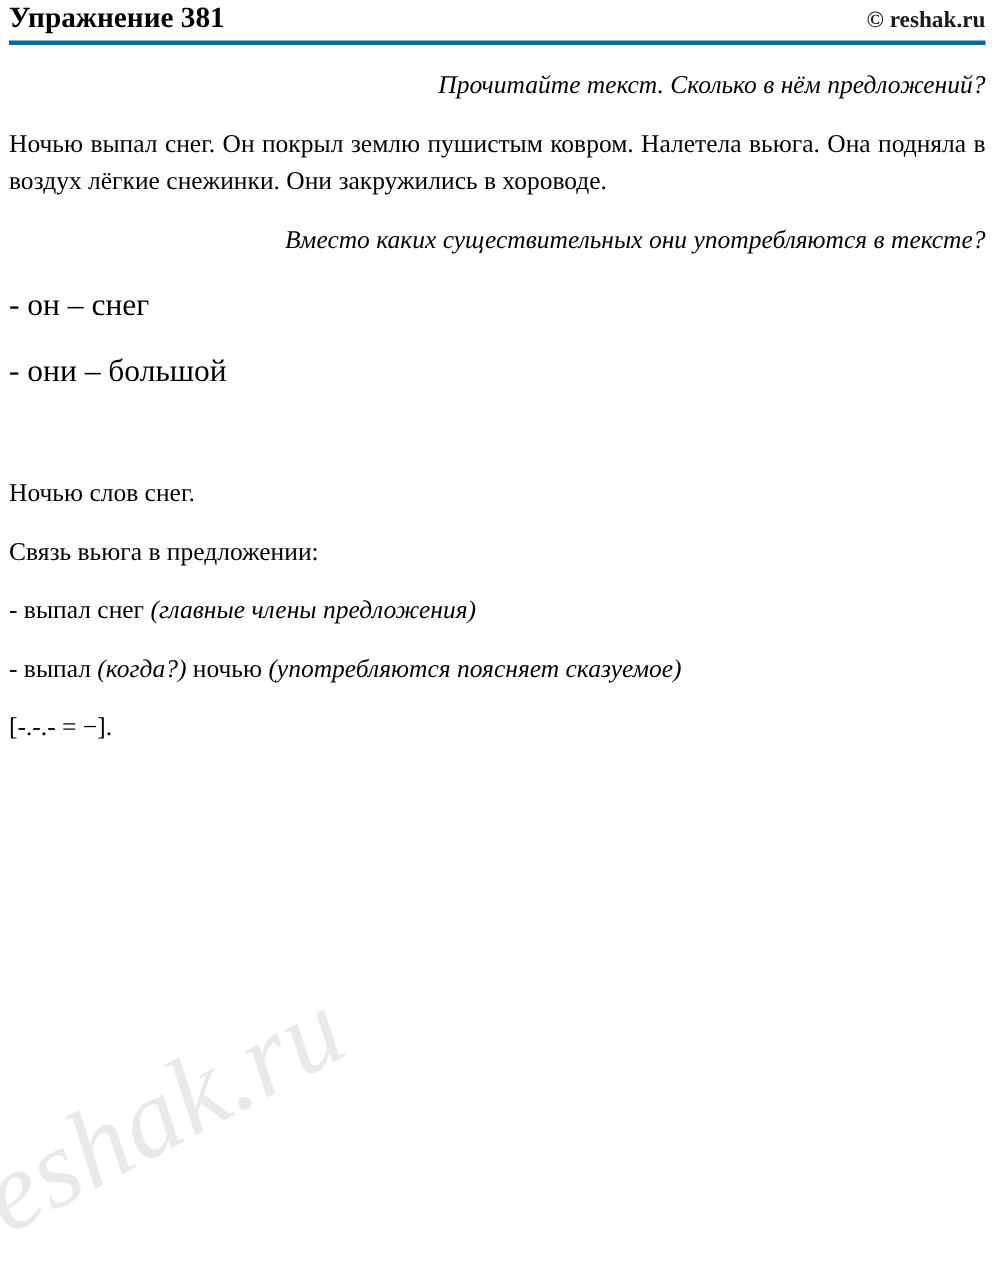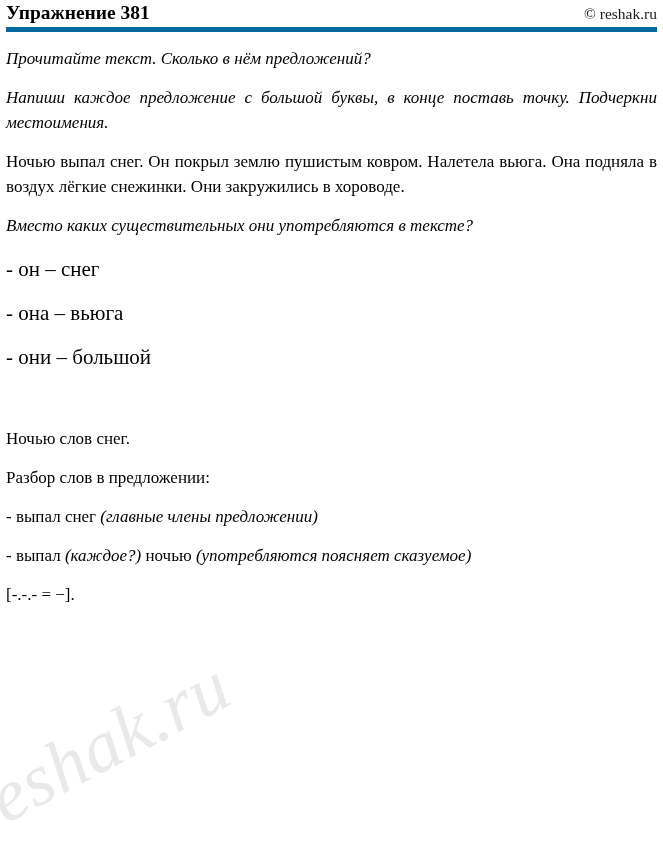--- a/index.html
+++ b/index.html
@@ -35,51 +35,53 @@
     pointer-events: none;
     transform: rotate(-28deg);
     transform-origin: left bottom;
     white-space: nowrap;
   }
   .header {
     display: flex;
     align-items: flex-start;
     justify-content: space-between;
     padding-top: 2px;
-    border-bottom: 5px solid #0369a1;
+    border-bottom: 3px solid #0369a1;
     padding-bottom: 3px;
   }
   .title {
     font-family: "Liberation Serif", serif;
     font-weight: bold;
     font-size: 19.5px;
     line-height: 22px;
   }
   .brand {
     font-family: "Liberation Serif", serif;
     font-size: 15.5px;
     color: #1a1a1a;
     padding-top: 3px;
     white-space: nowrap;
+    font-weight: bold;
   }
   .content {
     position: relative;
     z-index: 2;
   }
   p {
     margin: 0;
     padding: 0;
   }
   .blk {
     font-size: 17px;
     line-height: 25px;
     margin-top: 14px;
   }
   .ital {
     font-style: italic;
+    text-align: right;
   }
   .justify {
     text-align: justify;
   }
   .u {
   }
   .gap {
     height: 42px;
   }
   .listline {
@@ -98,38 +100,36 @@
   <div class="header">
     <div class="title">Упражнение 381</div>
     <div class="brand">© reshak.ru</div>
   </div>
 
   <div class="content">
 
     <p class="blk ital">Прочитайте текст. Сколько в нём предложений?</p>
 
 
-    <p class="blk ital justify">Напиши каждое предложение с большой буквы, в конце поставь точку. Подчеркни местоимения.</p>
 
     <p class="blk justify"><span>Ночью выпал снег. </span><span class="u">Он</span><span> покрыл землю пушистым ковром. Налетела вьюга. </span><span class="u">Она</span><span> подняла в воздух лёгкие снежинки. </span><span class="u">Они</span><span> закружились в хороводе.</span></p>
 
     <p class="blk ital">Вместо каких существительных они употребляются в тексте?</p>
 
     <p class="listline">- он – снег</p>
-    <p class="listline">- она – вьюга</p>
     <p class="listline">- они – большой</p>
 
     <div class="gap"></div>
 
 
     <p class="blk"><span class="u">Ночью</span><span> </span><span class="u">слов</span><span> </span><span class="u">снег</span><span>.</span></p>
 
 
-    <p class="blk">Разбор слов в предложении:</p>
+    <p class="blk">Связь вьюга в предложении:</p>
 
-    <p class="blk"><span>- выпал снег </span><span class="ital">(главные члены предложении)</span></p>
+    <p class="blk"><span>- выпал снег </span><span class="ital">(главные члены предложения)</span></p>
 
-    <p class="blk"><span>- выпал </span><span class="ital">(каждое?)</span><span> ночью </span><span class="ital">(употребляются поясняет сказуемое)</span></p>
+    <p class="blk"><span>- выпал </span><span class="ital">(когда?)</span><span> ночью </span><span class="ital">(употребляются поясняет сказуемое)</span></p>
 
     <p class="blk">[-.-.- = −].</p>
 
   </div>
 </div>
 
 </body></html>

